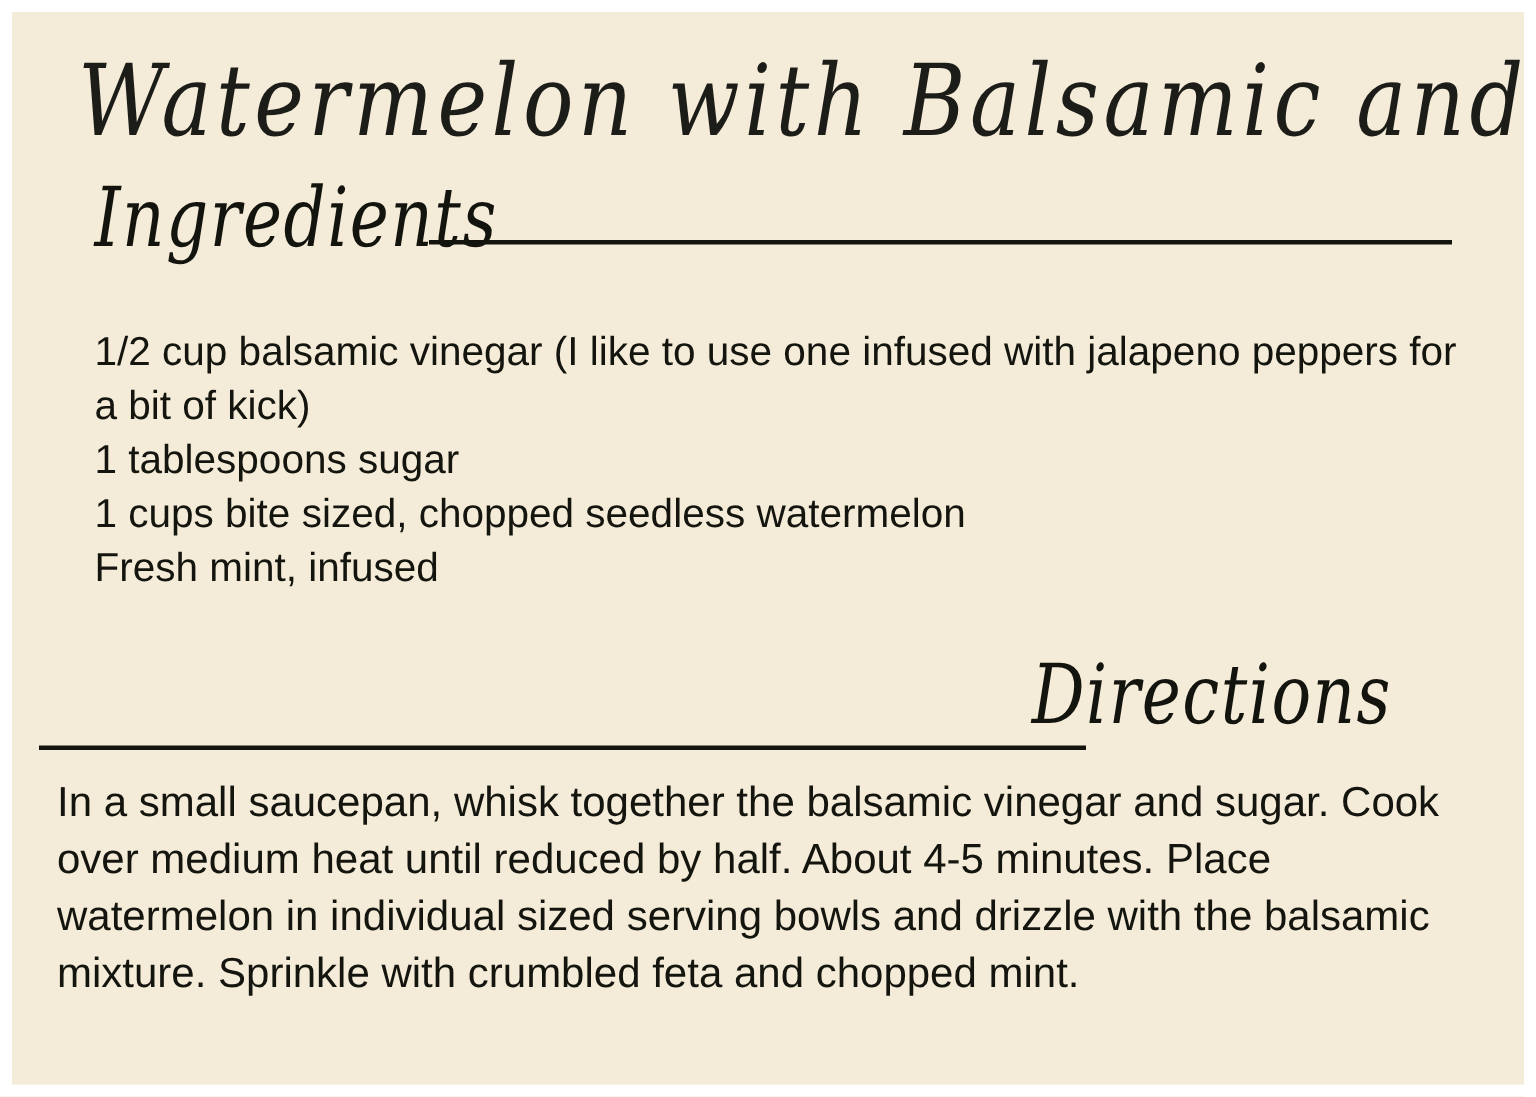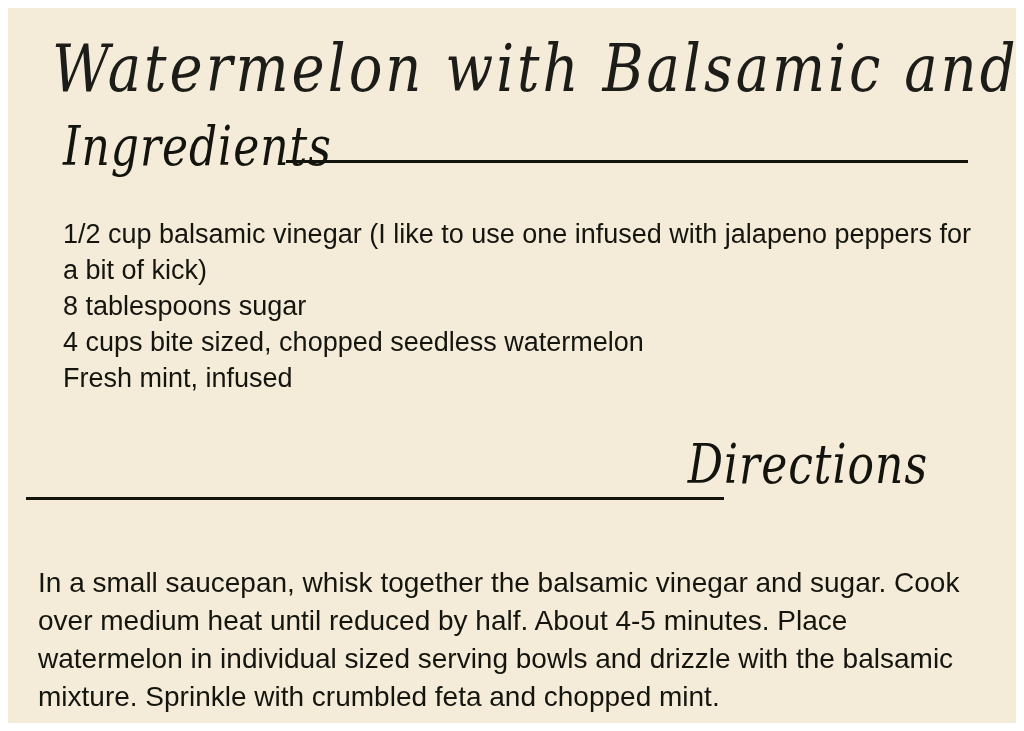--- a/index.html
+++ b/index.html
@@ -100,37 +100,36 @@
 
   
   .directions {
     position: absolute;
     left: 30px;
     top: 508px;
     width: 945px;
     font-size: 28px;
     line-height: 38px;
     color: #15150f;
-    margin-top: 48px;
   }
 </style>
 </head>
 <body>
 
 <div class="recipe-card">
 
   <div class="title">Watermelon with Balsamic and Feta</div>
 
   <div class="heading-ingredients">Ingredients</div>
   <div class="rule-ingredients"></div>
 
   <div class="ingredients">
     <p class="item">1/2 cup balsamic vinegar (I like to use one infused with jalapeno peppers for a bit of kick)</p>
-    <p class="item">8 tablespoons sugar</p>
-    <p class="item">4 cups bite sized, chopped seedless watermelon</p>
+    <p class="item">1 tablespoons sugar</p>
+    <p class="item">1 cups bite sized, chopped seedless watermelon</p>
     <p class="item">Fresh mint, infused</p>
   </div>
 
   <div class="heading-directions">Directions</div>
   <div class="rule-directions"></div>
 
   <div class="directions">In a small saucepan, whisk together the balsamic vinegar and sugar. Cook over medium heat until reduced by half. About 4-5 minutes. Place watermelon in individual sized serving bowls and drizzle with the balsamic mixture. Sprinkle with crumbled feta and chopped mint.</div>
 
 </div>
 

